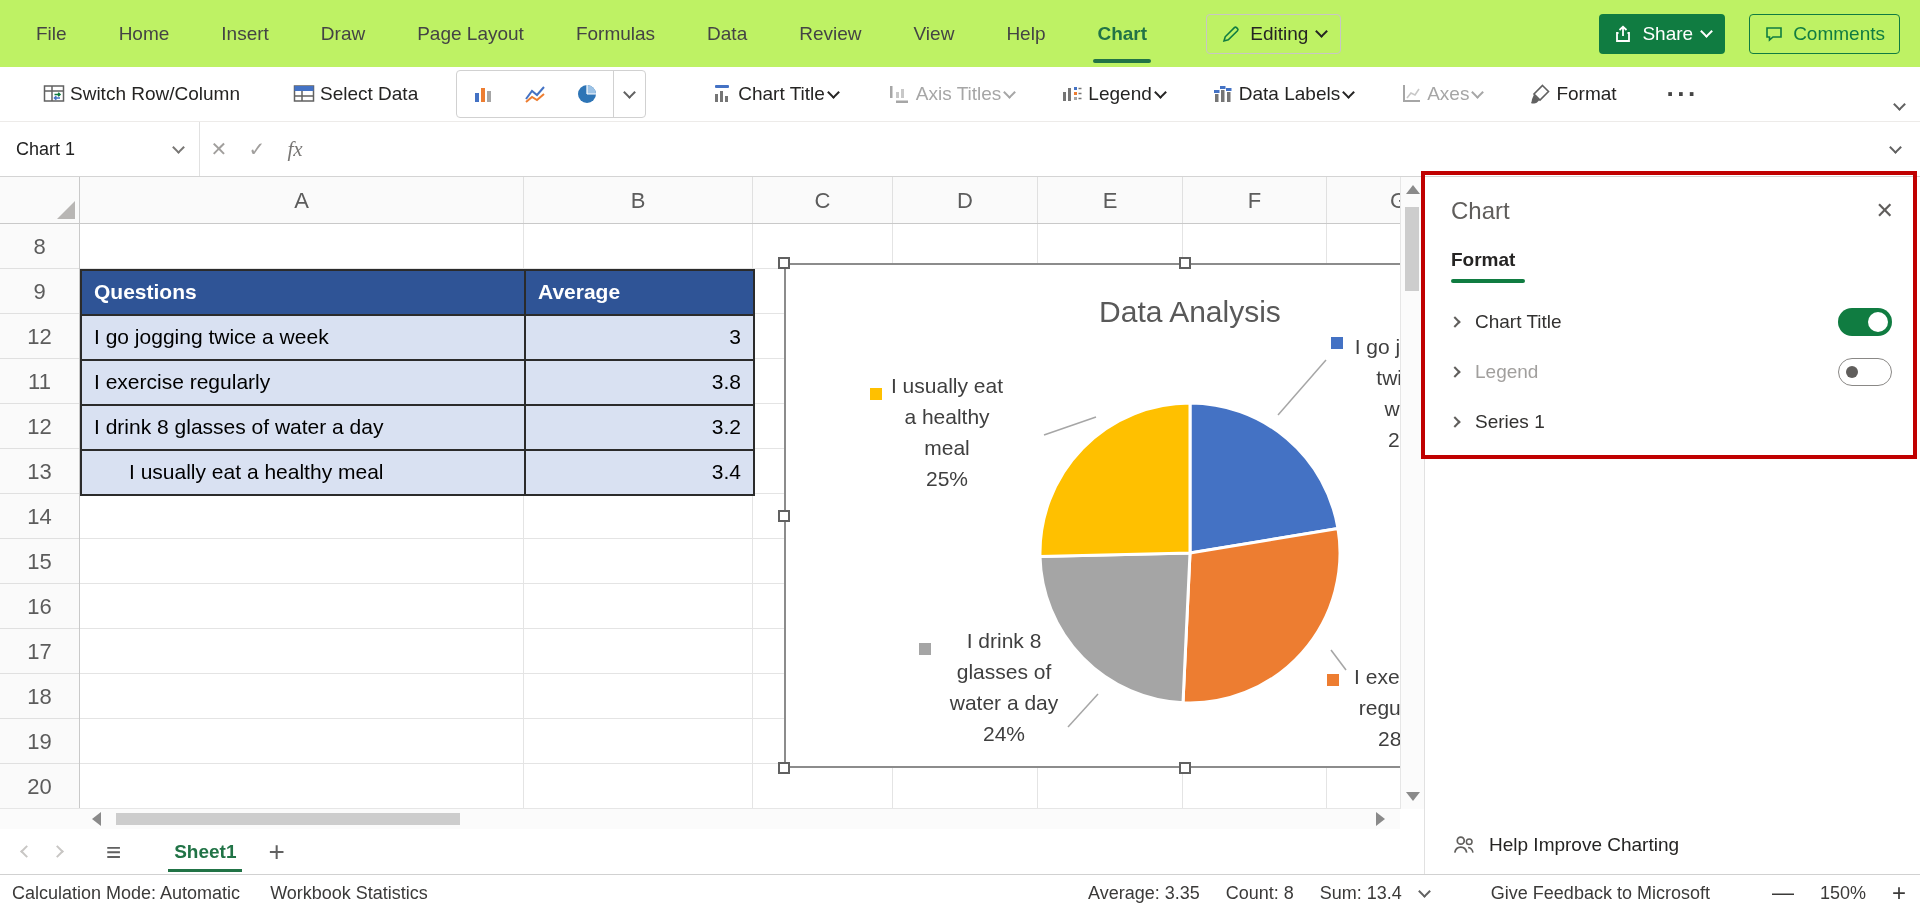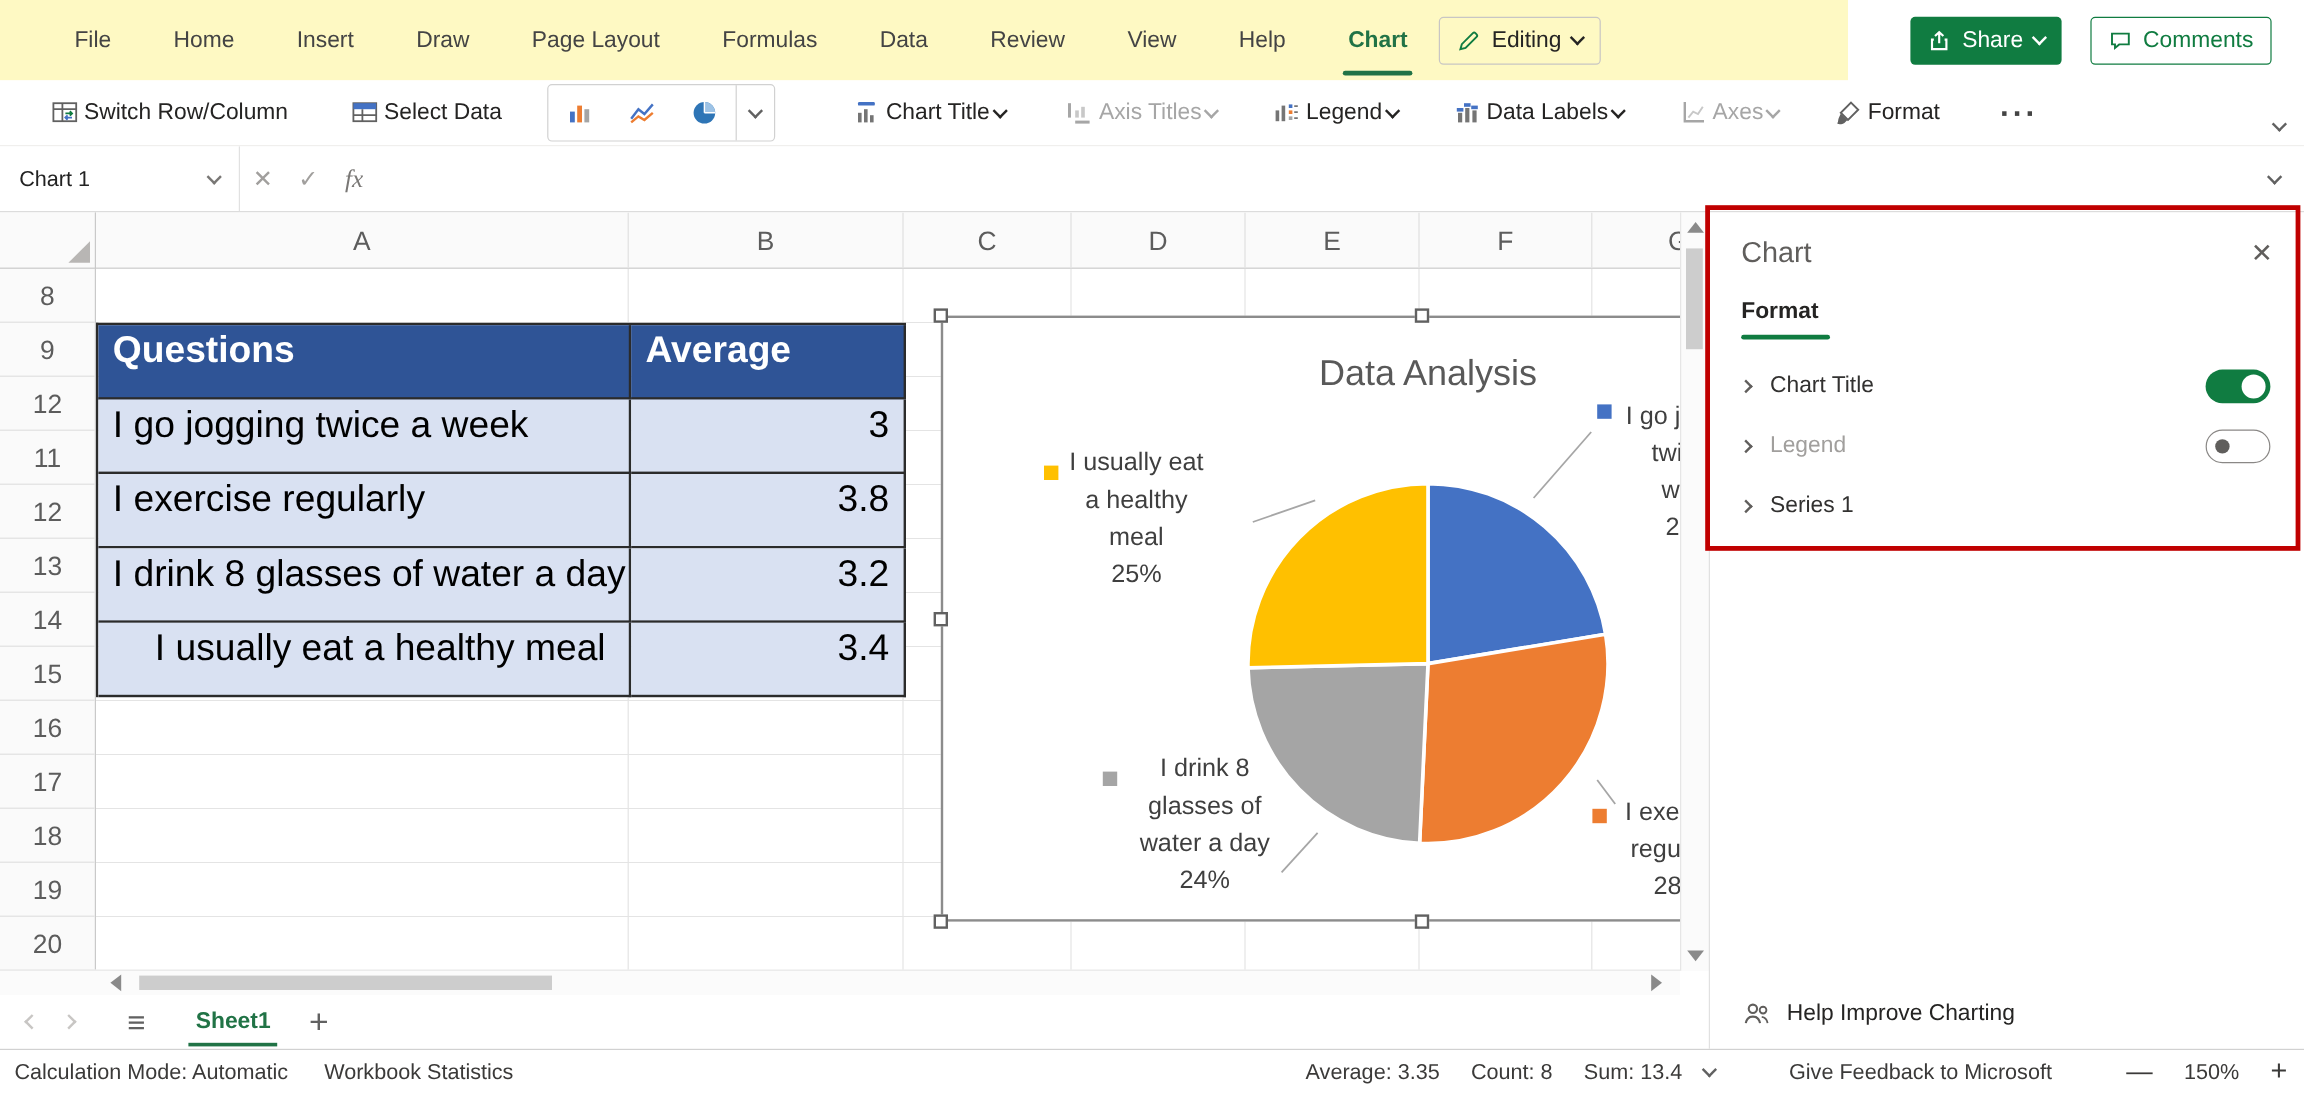--- a/index.html
+++ b/index.html
@@ -1,21 +1,21 @@
 <!DOCTYPE html>
 <html><head>
 <meta charset="utf-8">
 <style>
   * { margin:0; padding:0; box-sizing:border-box; }
   html,body { width:1920px; height:911px; }
   body { font-family:"Liberation Sans", sans-serif; background:#fff; position:relative; overflow:hidden; color:#252423; }
   .abs { position:absolute; }
 
   
-  #ribbon-tabs { left:0; top:0; width:1540px; height:67px; display:flex; align-items:center; padding-left:36px; background:#fef9c3; }
+  #ribbon-tabs { left:0; top:0; width:1920px; height:67px; display:flex; align-items:center; padding-left:10px; background:#bef264; }
   .rtab { margin:0 26px; font-size:19px; color:#444; height:67px; display:flex; align-items:center; position:relative; cursor:pointer; white-space:nowrap; }
   .rtab.active { color:#217346; font-weight:700; }
   .rtab.active::after { content:""; position:absolute; left:-4px; right:-4px; bottom:4px; height:4px; background:#217346; border-radius:2px; }
   .pill { display:flex; align-items:center; gap:9px; height:40px; border-radius:4px; padding:0 14px; font-size:19px; cursor:pointer; white-space:nowrap; }
   #editing-btn { border:1px solid #C8C6C4; color:#252423; margin-left:auto; margin-right:258px; }
   #share-btn { background:#107C41; color:#fff; margin-right:24px; }
   #comments-btn { border:1px solid #107C41; color:#107C41; margin-right:20px; }
   .chev { display:inline-block; width:9px; height:9px; border-right:2px solid currentColor; border-bottom:2px solid currentColor; transform:rotate(45deg); margin-top:-4px; }
   .chev.left { transform:rotate(135deg); margin-top:0; }
   .chev.right { transform:rotate(-45deg); margin-top:0; }
@@ -46,21 +46,21 @@
   .colh { height:47px; line-height:47px; text-align:center; font-size:22px; color:#5C5C5C; border-right:1px solid #E0E0E0; flex:none; cursor:pointer; }
   #row-headers { left:0; top:224px; width:80px; height:585px; background:#FAFAFA; border-right:1px solid #C9C9C9; overflow:hidden; }
   .rowh { height:45px; line-height:45px; text-align:center; font-size:22px; color:#5C5C5C; border-bottom:1px solid #E0E0E0; cursor:pointer; }
   #grid-canvas { left:80px; top:224px; width:1320px; height:585px; overflow:hidden;
      background-image:repeating-linear-gradient(to bottom, #fff 0px, #fff 44px, #E4E4E4 44px, #E4E4E4 45px); }
   .vline { position:absolute; top:0; bottom:0; width:1px; background:#E4E4E4; }
 
   
   #data-table { left:80px; top:269px; z-index:2; border-left:2px solid #2B2B2B; border-top:2px solid #2B2B2B; }
   .trow { display:flex; }
-  .tcell { height:62px; line-height:41px; font-size:31px; padding:0 12px; border-right:2px solid #2B2B2B; border-bottom:2px solid #2B2B2B; background:#D9E1F2; color:#000; white-space:nowrap; overflow:hidden; flex:none; }
+  .tcell { height:45px; line-height:41px; font-size:21px; padding:0 12px; border-right:2px solid #2B2B2B; border-bottom:2px solid #2B2B2B; background:#D9E1F2; color:#000; white-space:nowrap; overflow:hidden; flex:none; }
   .thead .tcell { background:#2F5496; color:#fff; font-weight:700; }
   .tcell.num { text-align:right; }
 
   
   #chart-object { left:784px; top:263px; width:622px; height:505px; background:#fff; border:2px solid #8C8C8C; overflow:hidden; z-index:5; }
   #chart-title { position:absolute; left:0; top:30px; width:808px; text-align:center; font-size:30px; color:#595959; }
   #pie-svg { position:absolute; left:0; top:0; }
   .pie-label { position:absolute; font-size:21px; line-height:31px; color:#3F3F3F; text-align:center; cursor:pointer; }
   .pie-marker { position:absolute; width:12px; height:12px; }
   .handle { position:absolute; width:12px; height:12px; background:#fff; border:2px solid #616161; z-index:6; }
@@ -72,21 +72,21 @@
   #h-scrollbar .thumb { position:absolute; left:116px; top:4px; width:344px; height:12px; background:#CDCDCD; }
   .tri-up { width:0; height:0; border-left:7px solid transparent; border-right:7px solid transparent; border-bottom:9px solid #8A8A8A; position:absolute; }
   .tri-down { width:0; height:0; border-left:7px solid transparent; border-right:7px solid transparent; border-top:9px solid #8A8A8A; position:absolute; }
   .tri-left { width:0; height:0; border-top:7px solid transparent; border-bottom:7px solid transparent; border-right:9px solid #8A8A8A; position:absolute; }
   .tri-right { width:0; height:0; border-top:7px solid transparent; border-bottom:7px solid transparent; border-left:9px solid #8A8A8A; position:absolute; }
 
   
   #sheet-bar { left:0; top:829px; width:1424px; height:45px; background:#fff; display:flex; align-items:center; }
   #sheet-bar .nav { color:#C8C6C4; margin-left:22px; }
   #hamburger { margin-left:44px; color:#616161; font-size:26px; cursor:pointer; line-height:20px; }
-  #sheet-tab { margin-left:36px; height:45px; display:flex; align-items:center; padding:0 6px; color:#217346; font-weight:700; font-size:19px; position:relative; cursor:pointer; }
+  #sheet-tab { margin-left:47px; height:45px; display:flex; align-items:center; padding:0 6px; color:#217346; font-weight:700; font-size:19px; position:relative; cursor:pointer; }
   #sheet-tab::after { content:""; position:absolute; left:0; right:0; bottom:2px; height:3px; background:#217346; }
   #add-sheet { margin-left:26px; font-size:28px; color:#616161; cursor:pointer; line-height:24px; }
 
   
   #status-bar { left:0; top:874px; width:1920px; height:37px; background:#fff; border-top:1px solid #D1D1D1; display:flex; align-items:center; font-size:18px; color:#3B3A39; z-index:11; }
   #status-left { display:flex; gap:30px; padding-left:12px; }
   #status-left span { cursor:pointer; }
   #status-right { margin-left:auto; display:flex; align-items:center; gap:26px; padding-right:14px; }
   #status-aggregates { display:flex; gap:26px; }
   .agg { cursor:pointer; }

